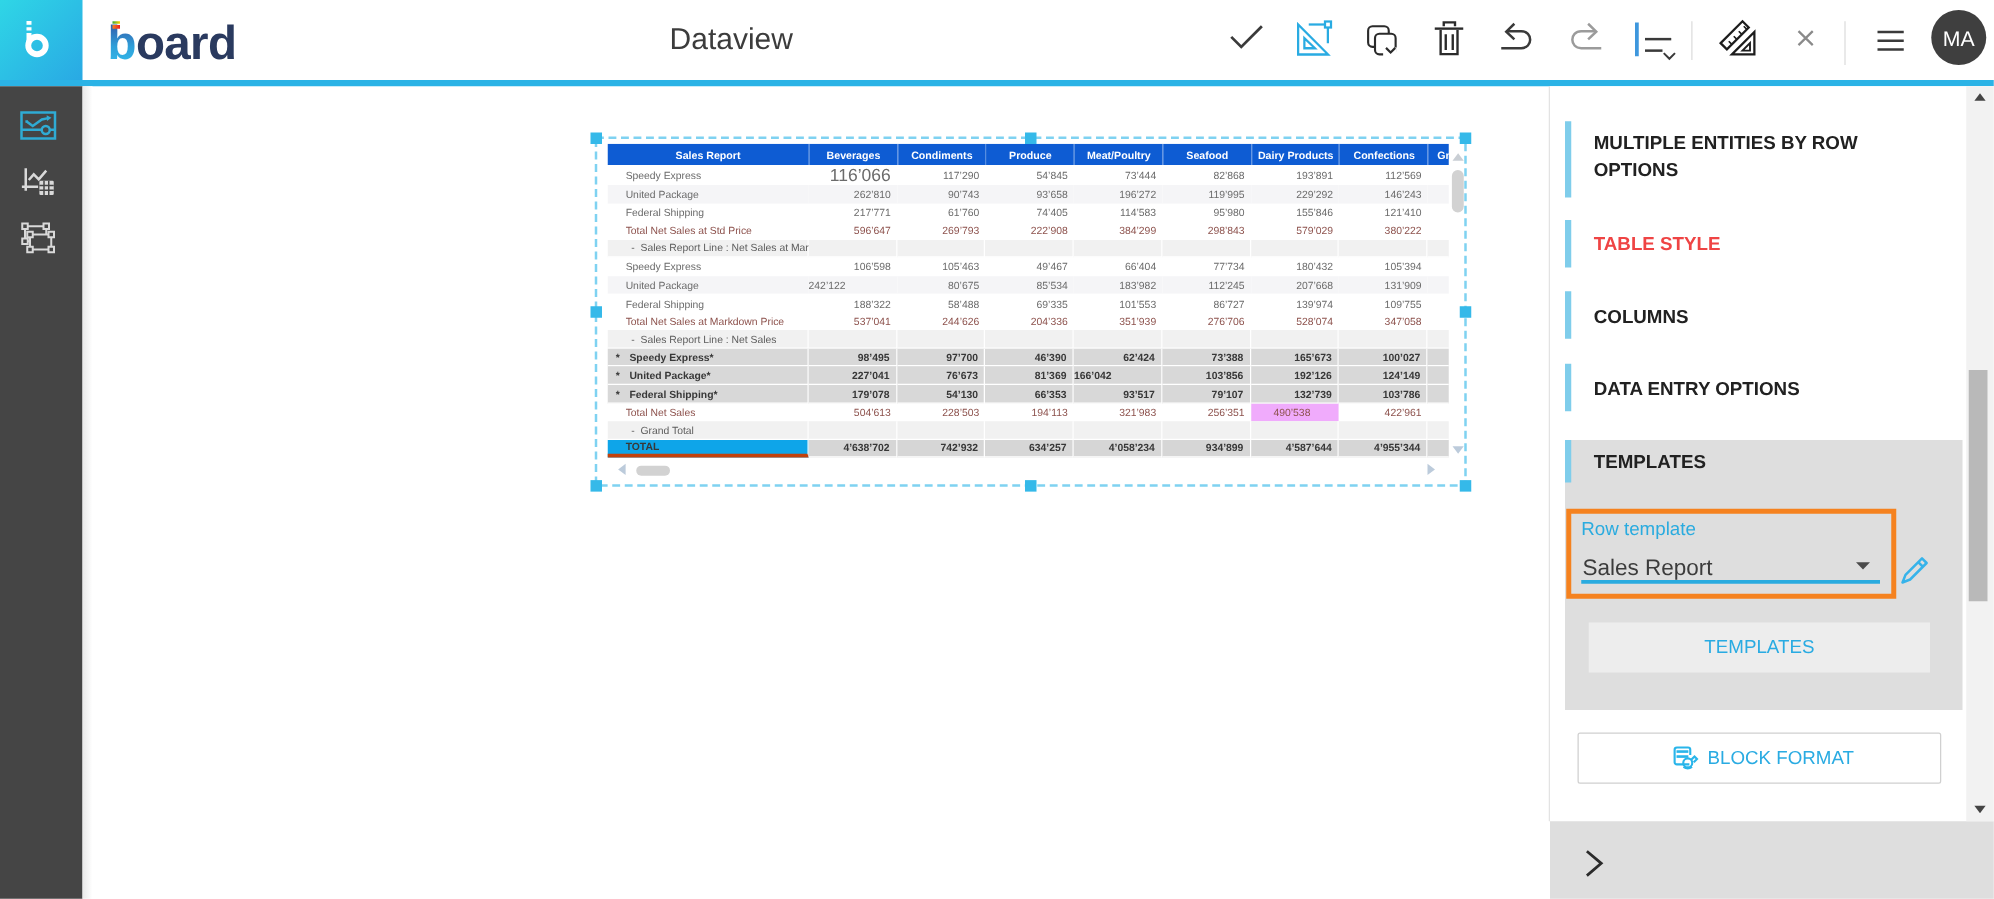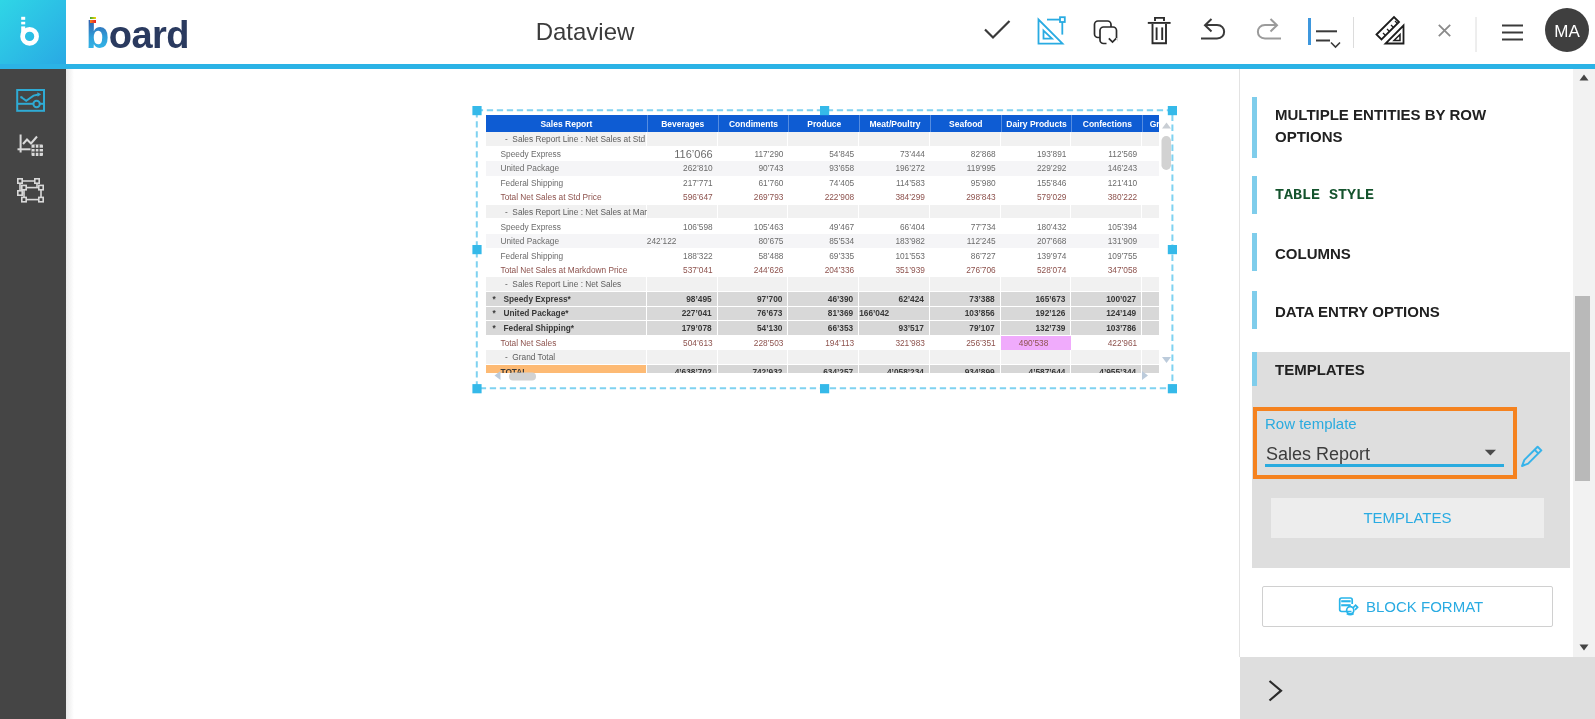--- a/index.html
+++ b/index.html
@@ -152,33 +152,22 @@
           <td style="background:#0e5cd3;color:#fff;font-weight:bold;font-size:8.5px;text-align:center;white-space:nowrap;overflow:hidden;padding:0 0 0 0px;border-left:1px solid rgba(255,255,255,0.3);">Beverages</td>
           <td style="background:#0e5cd3;color:#fff;font-weight:bold;font-size:8.5px;text-align:center;white-space:nowrap;overflow:hidden;padding:0 0 0 0px;border-left:1px solid rgba(255,255,255,0.3);">Condiments</td>
           <td style="background:#0e5cd3;color:#fff;font-weight:bold;font-size:8.5px;text-align:center;white-space:nowrap;overflow:hidden;padding:0 0 0 0px;border-left:1px solid rgba(255,255,255,0.3);">Produce</td>
           <td style="background:#0e5cd3;color:#fff;font-weight:bold;font-size:8.5px;text-align:center;white-space:nowrap;overflow:hidden;padding:0 0 0 0px;border-left:1px solid rgba(255,255,255,0.3);">Meat/Poultry</td>
           <td style="background:#0e5cd3;color:#fff;font-weight:bold;font-size:8.5px;text-align:center;white-space:nowrap;overflow:hidden;padding:0 0 0 0px;border-left:1px solid rgba(255,255,255,0.3);">Seafood</td>
           <td style="background:#0e5cd3;color:#fff;font-weight:bold;font-size:8.5px;text-align:center;white-space:nowrap;overflow:hidden;padding:0 0 0 0px;border-left:1px solid rgba(255,255,255,0.3);">Dairy Products</td>
           <td style="background:#0e5cd3;color:#fff;font-weight:bold;font-size:8.5px;text-align:center;white-space:nowrap;overflow:hidden;padding:0 0 0 0px;border-left:1px solid rgba(255,255,255,0.3);">Confections</td>
           <td style="background:#0e5cd3;color:#fff;font-weight:bold;font-size:8.5px;text-align:left;white-space:nowrap;overflow:hidden;padding:0 0 0 6.5px;border-left:1px solid rgba(255,255,255,0.3);">Gross Sale</td>
         </tr>
         <tr style="height:14.56px;">
-          <td style="background:#f1f1f1;color:#5d5d5d;font-size:8.3px;padding:0 0 0 19px;white-space:nowrap;overflow:visible;border-bottom:1px solid #fff;border-right:1px solid #fff;">-&nbsp;&nbsp;Sales Report Line : Net Sales at Std</td>
-          <td style="background:#f1f1f1;border-bottom:1px solid #fff;border-right:1px solid #fff;"></td>
-          <td style="background:#f1f1f1;border-bottom:1px solid #fff;border-right:1px solid #fff;"></td>
-          <td style="background:#f1f1f1;border-bottom:1px solid #fff;border-right:1px solid #fff;"></td>
-          <td style="background:#f1f1f1;border-bottom:1px solid #fff;border-right:1px solid #fff;"></td>
-          <td style="background:#f1f1f1;border-bottom:1px solid #fff;border-right:1px solid #fff;"></td>
-          <td style="background:#f1f1f1;border-bottom:1px solid #fff;border-right:1px solid #fff;"></td>
-          <td style="background:#f1f1f1;border-bottom:1px solid #fff;border-right:1px solid #fff;"></td>
-          <td style="background:#f1f1f1;border-bottom:1px solid #fff;border-right:1px solid #fff;"></td>
-        </tr>
-        <tr style="height:14.56px;">
           <td style="background:#fff;color:#6b6b6b;font-weight:normal;font-size:8.3px;padding:0 0 0 14.5px;white-space:nowrap;overflow:visible;">Speedy Express</td>
-          <td style="background:#fff;color:#6b6b6b;font-weight:normal;font-size:11px;text-align:right;padding:0 5px 0 0;white-space:nowrap;overflow:hidden;">116’066</td>
+          <td style="background:#fff;color:#6b6b6b;font-weight:normal;font-size:14px;text-align:right;padding:0 5px 0 0;white-space:nowrap;overflow:hidden;">116’066</td>
           <td style="background:#fff;color:#6b6b6b;font-weight:normal;font-size:8.3px;text-align:right;padding:0 5px 0 0;white-space:nowrap;overflow:hidden;">117’290</td>
           <td style="background:#fff;color:#6b6b6b;font-weight:normal;font-size:8.3px;text-align:right;padding:0 5px 0 0;white-space:nowrap;overflow:hidden;">54’845</td>
           <td style="background:#fff;color:#6b6b6b;font-weight:normal;font-size:8.3px;text-align:right;padding:0 5px 0 0;white-space:nowrap;overflow:hidden;">73’444</td>
           <td style="background:#fff;color:#6b6b6b;font-weight:normal;font-size:8.3px;text-align:right;padding:0 5px 0 0;white-space:nowrap;overflow:hidden;">82’868</td>
           <td style="background:#fff;color:#6b6b6b;font-weight:normal;font-size:8.3px;text-align:right;padding:0 5px 0 0;white-space:nowrap;overflow:hidden;">193’891</td>
           <td style="background:#fff;color:#6b6b6b;font-weight:normal;font-size:8.3px;text-align:right;padding:0 5px 0 0;white-space:nowrap;overflow:hidden;">112’569</td>
           <td style="background:#fff;color:#6b6b6b;font-weight:normal;font-size:8.3px;text-align:right;padding:0 5px 0 0;white-space:nowrap;overflow:hidden;">1’0</td>
         </tr>
         <tr style="height:14.56px;">
           <td style="background:#f5f5f7;color:#6b6b6b;font-weight:normal;font-size:8.3px;padding:0 0 0 14.5px;white-space:nowrap;overflow:visible;">United Package</td>
@@ -328,21 +317,21 @@
           <td style="background:#f1f1f1;border-bottom:1px solid #fff;border-right:1px solid #fff;"></td>
           <td style="background:#f1f1f1;border-bottom:1px solid #fff;border-right:1px solid #fff;"></td>
           <td style="background:#f1f1f1;border-bottom:1px solid #fff;border-right:1px solid #fff;"></td>
           <td style="background:#f1f1f1;border-bottom:1px solid #fff;border-right:1px solid #fff;"></td>
           <td style="background:#f1f1f1;border-bottom:1px solid #fff;border-right:1px solid #fff;"></td>
           <td style="background:#f1f1f1;border-bottom:1px solid #fff;border-right:1px solid #fff;"></td>
           <td style="background:#f1f1f1;border-bottom:1px solid #fff;border-right:1px solid #fff;"></td>
           <td style="background:#f1f1f1;border-bottom:1px solid #fff;border-right:1px solid #fff;"></td>
         </tr>
         <tr style="height:14.56px;">
-          <td style="background:#fdba74;color:#383838;font-weight:bold;font-size:8.3px;padding:0 0 0 14.5px;white-space:nowrap;overflow:visible;border-bottom:1px solid #c2410c;border-right:1px solid #fff;">TOTAL</td>
+          <td style="background:#0ea5e9;color:#383838;font-weight:bold;font-size:8.3px;padding:0 0 0 14.5px;white-space:nowrap;overflow:visible;border-bottom:3px solid #c2410c;border-right:1px solid #fff;">TOTAL</td>
           <td style="background:#d6d6d6;color:#383838;font-weight:bold;font-size:8.3px;text-align:right;padding:0 5px 0 0;white-space:nowrap;overflow:hidden;border-bottom:1px solid #fff;border-right:1px solid #fff;">4’638’702</td>
           <td style="background:#d6d6d6;color:#383838;font-weight:bold;font-size:8.3px;text-align:right;padding:0 5px 0 0;white-space:nowrap;overflow:hidden;border-bottom:1px solid #fff;border-right:1px solid #fff;">742’932</td>
           <td style="background:#d6d6d6;color:#383838;font-weight:bold;font-size:8.3px;text-align:right;padding:0 5px 0 0;white-space:nowrap;overflow:hidden;border-bottom:1px solid #fff;border-right:1px solid #fff;">634’257</td>
           <td style="background:#d6d6d6;color:#383838;font-weight:bold;font-size:8.3px;text-align:right;padding:0 5px 0 0;white-space:nowrap;overflow:hidden;border-bottom:1px solid #fff;border-right:1px solid #fff;">4’058’234</td>
           <td style="background:#d6d6d6;color:#383838;font-weight:bold;font-size:8.3px;text-align:right;padding:0 5px 0 0;white-space:nowrap;overflow:hidden;border-bottom:1px solid #fff;border-right:1px solid #fff;">934’899</td>
           <td style="background:#d6d6d6;color:#383838;font-weight:bold;font-size:8.3px;text-align:right;padding:0 5px 0 0;white-space:nowrap;overflow:hidden;border-bottom:1px solid #fff;border-right:1px solid #fff;">4’587’644</td>
           <td style="background:#d6d6d6;color:#383838;font-weight:bold;font-size:8.3px;text-align:right;padding:0 5px 0 0;white-space:nowrap;overflow:hidden;border-bottom:1px solid #fff;border-right:1px solid #fff;">4’955’344</td>
           <td style="background:#d6d6d6;color:#383838;font-weight:bold;font-size:8.3px;text-align:right;padding:0 5px 0 0;white-space:nowrap;overflow:hidden;border-bottom:1px solid #fff;border-right:1px solid #fff;">9’9</td>
         </tr>
       </tbody>
@@ -379,21 +368,21 @@
 <div class="abs" style="left:1240px;top:657px;width:355px;height:62px;background:#dedede;"></div>
 <svg class="abs" style="left:1264px;top:678px;" width="24" height="26" viewBox="0 0 24 26">
   <path d="M5.5,3 L17,12.7 L5.5,22.5" fill="none" stroke="#2b2b2b" stroke-width="2.2"></path>
 </svg>
 
 <div class="abs" style="left:1252px;top:352px;width:318px;height:216px;background:#dedede;"></div>
 
 <div class="abs" style="left:1252px;top:97px;width:5px;height:61px;background:#7fcdeb;"></div>
 <div class="abs" style="left:1275px;top:104px;width:230px;font-size:15px;font-weight:bold;color:#212121;line-height:22px;">MULTIPLE ENTITIES BY ROW OPTIONS</div>
 <div class="abs" style="left:1252px;top:176px;width:5px;height:38px;background:#7fcdeb;"></div>
-<div class="abs" style="left:1275px;top:187px;font-size:15px;font-weight:bold;color:#14532d;font-family:Liberation Mono, monospace;">TABLE STYLE</div>
+<div class="abs" style="left:1275px;top:187px;font-size:15px;font-weight:bold;color:#ef4444;">TABLE STYLE</div>
 <div class="abs" style="left:1252px;top:233px;width:5px;height:38px;background:#7fcdeb;"></div>
 <div class="abs" style="left:1275px;top:245px;font-size:15px;font-weight:bold;color:#212121;">COLUMNS</div>
 <div class="abs" style="left:1252px;top:291px;width:5px;height:38px;background:#7fcdeb;"></div>
 <div class="abs" style="left:1275px;top:303px;font-size:15px;font-weight:bold;color:#212121;">DATA ENTRY OPTIONS</div>
 <div class="abs" style="left:1252px;top:352px;width:5px;height:34px;background:#7fcdeb;"></div>
 <div class="abs" style="left:1275px;top:361px;font-size:15px;font-weight:bold;color:#212121;">TEMPLATES</div>
 
 <div class="abs" style="left:1253px;top:407px;width:264px;height:72px;border:4px solid #f5821f;"></div>
 <div class="abs" style="left:1265px;top:415px;font-size:15px;color:#2aabdf;">Row template</div>
 <div class="abs" style="left:1266px;top:444px;font-size:18px;color:#3c3c3c;">Sales Report</div>

